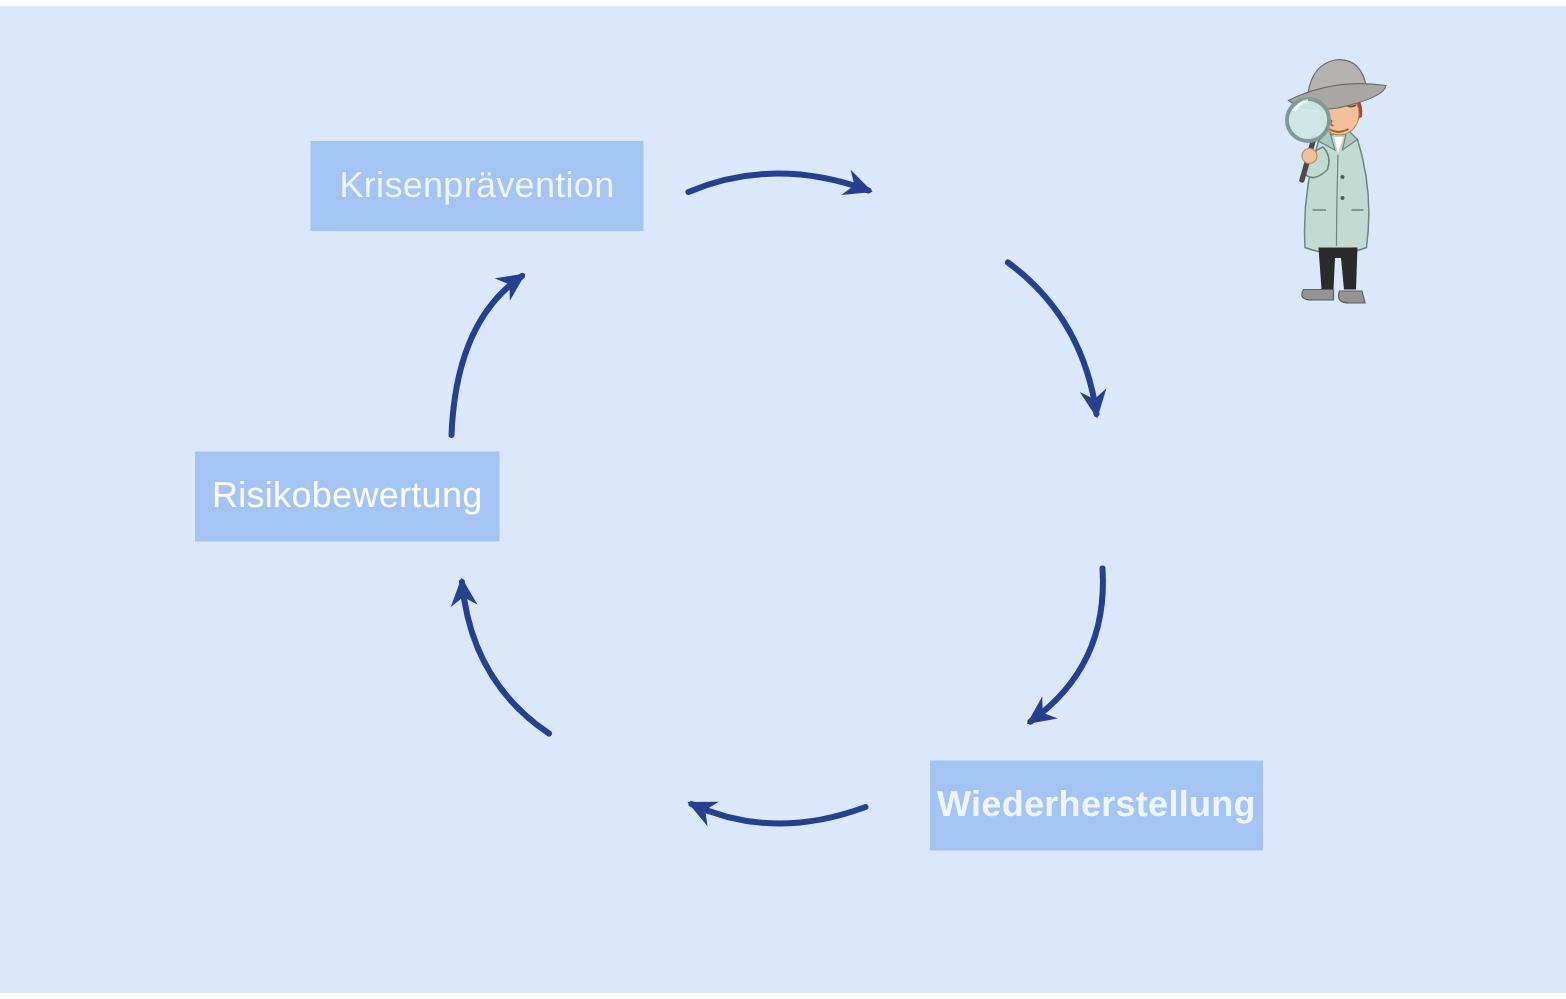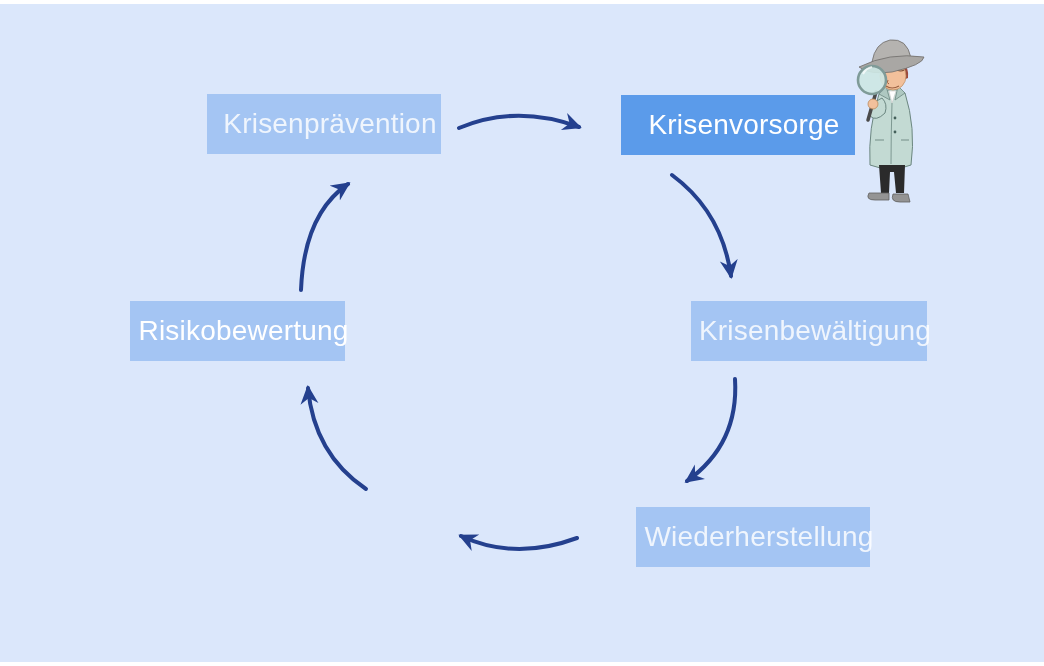--- a/index.html
+++ b/index.html
@@ -1,27 +1,27 @@
 <!DOCTYPE html>
 <html><head>
 <meta charset="utf-8">
 <style>
   html,body{margin:0;padding:0;background:#ffffff;}
   .stage{position:relative;width:1044px;height:666px;background:#ffffff;overflow:hidden;
          font-family:"Liberation Sans",sans-serif;}
   .canvas{position:absolute;left:0;top:4px;width:1044px;height:658px;background:#dbe7fb;}
   .node{position:absolute;display:flex;align-items:center;justify-content:center;
         width:222px;height:60px;background:#a4c5f3;color:rgba(255,255,255,0.82);
-        font-size:28px;letter-spacing:0.2px;cursor:pointer;user-select:none;padding-left:12px;}
+        font-size:24px;letter-spacing:0.2px;cursor:pointer;user-select:none;}
   .node--active{background:#5b9bea;color:#ffffff;}
   .node--bright{color:#ffffff;}
   .node-1{left:207px;top:94px;}
   .node-2{left:621px;top:95px;}
   .node-3{left:691px;top:301px;width:224px;}
-  .node-4{left:636px;top:507px;}
+  .node-4{left:620px;top:507px;font-weight:bold;}
   .node-5{left:207px;top:507px;}
   .node-6{left:130px;top:301px;width:203px;}
   .arrows{position:absolute;left:0;top:0;width:1044px;height:666px;pointer-events:none;}
   .detective{position:absolute;left:855px;top:36px;width:73px;height:172px;pointer-events:none;}
 </style>
 </head>
 <body>
 
 <div class="stage">
   <div class="canvas"></div>
@@ -36,22 +36,20 @@
       <path d="M459,128 Q516,104 579,127" marker-end="url(#ah)"></path>
       <path d="M672,175 Q722,212 731,276" marker-end="url(#ah)"></path>
       <path d="M735,379 Q739,444 687,481" marker-end="url(#ah)"></path>
       <path d="M577,538 Q515,561 461,536" marker-end="url(#ah)"></path>
       <path d="M366,489 Q314,454 308,388" marker-end="url(#ah)"></path>
       <path d="M301,290 Q304,214 348,184" marker-end="url(#ah)"></path>
     </g>
   </svg>
 
   <div class="node node-1">Krisenprävention</div>
-  <div class="node node--active node-2">Krisenvorsorge</div>
-  <div class="node node-3">Krisenbewältigung</div>
   <div class="node node-4">Wiederherstellung</div>
   <div class="node node--bright node-6">Risikobewertung</div>
 
   <svg class="detective" viewBox="0 0 73 172" xmlns="http://www.w3.org/2000/svg">
 
     <g>
       <path d="M24,58 Q13,92 15,129 Q36,137 56,129 Q61,92 50,57 Q37,49 24,58 Z" fill="#c3dad3" stroke="#6b8680" stroke-width="1"></path>
 
       <path d="M24,58 L31,50 L35,64 Z" fill="#aec8c1" stroke="#6b8680" stroke-width="0.8"></path>
       <path d="M50,57 L43,50 L40,64 Z" fill="#aec8c1" stroke="#6b8680" stroke-width="0.8"></path>

